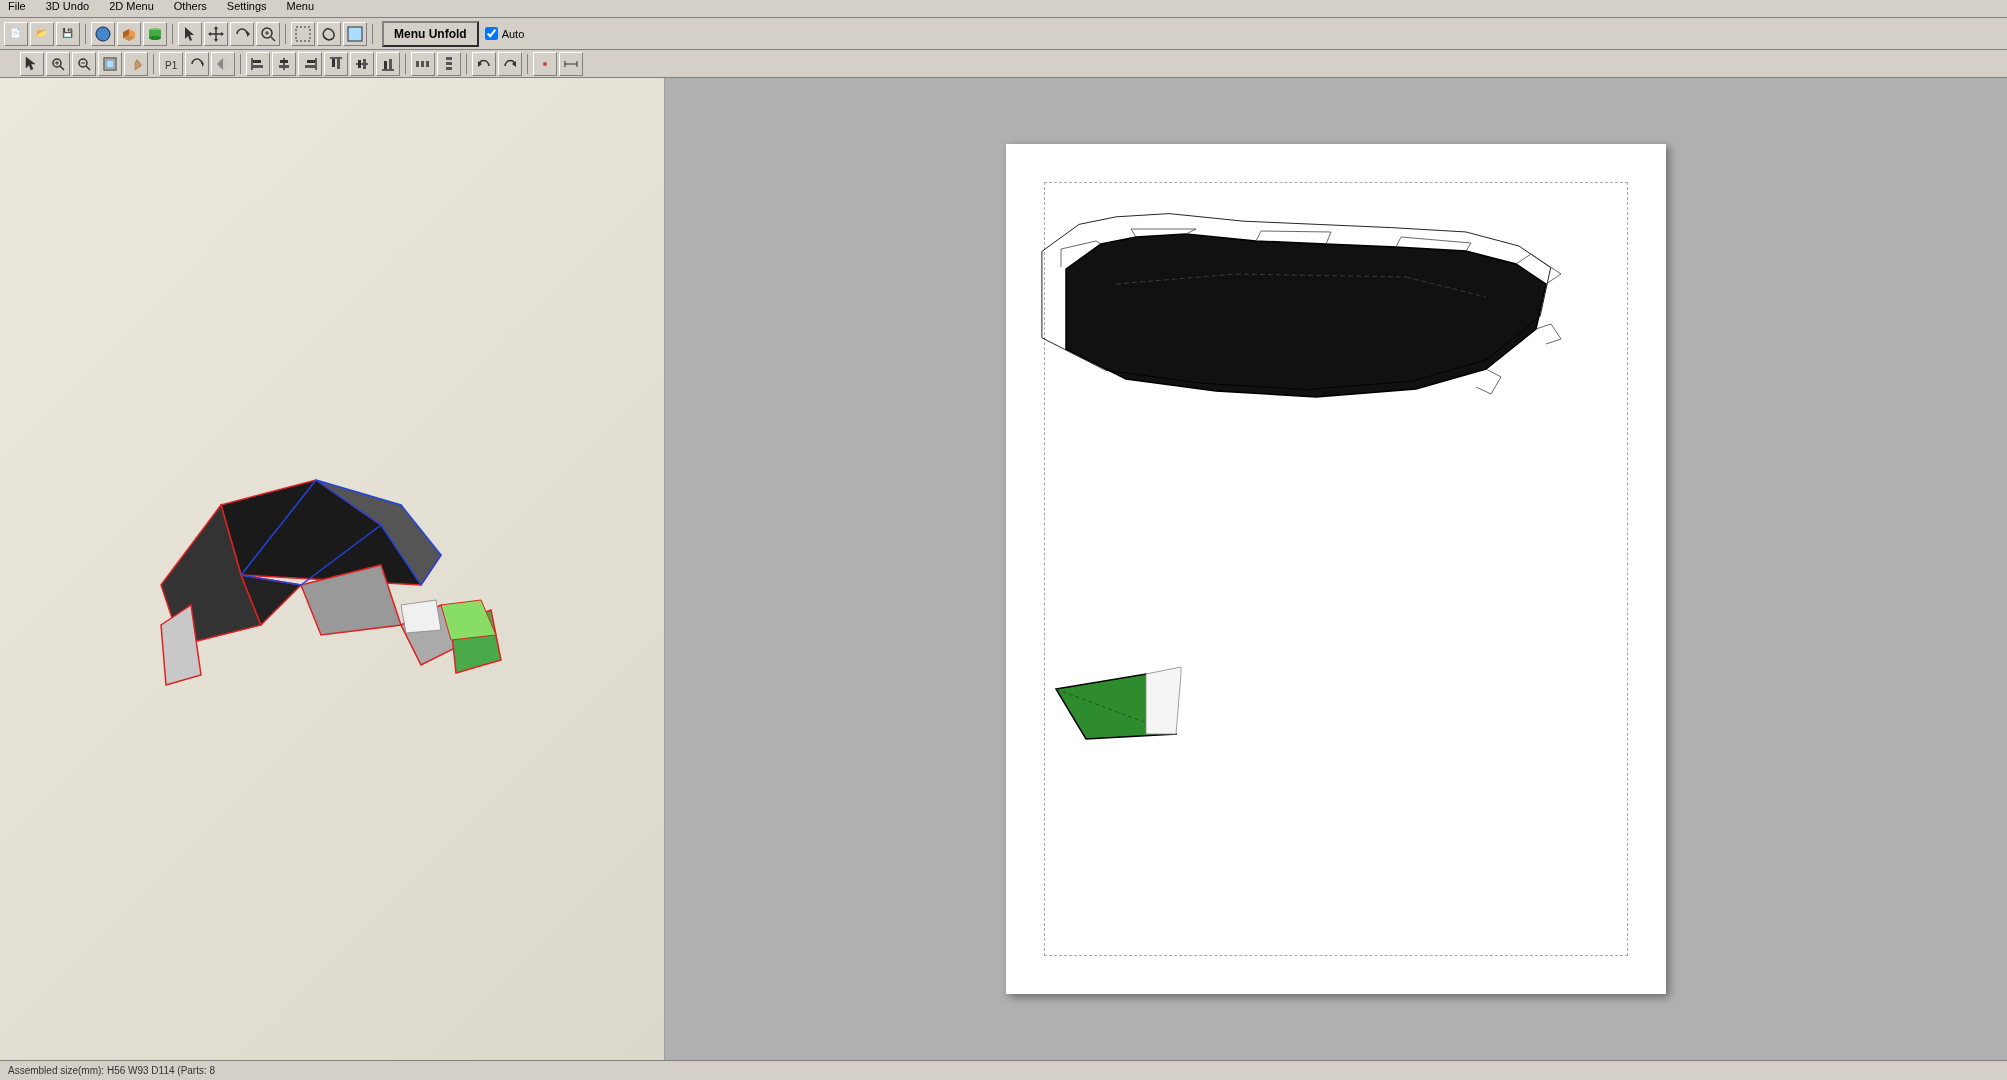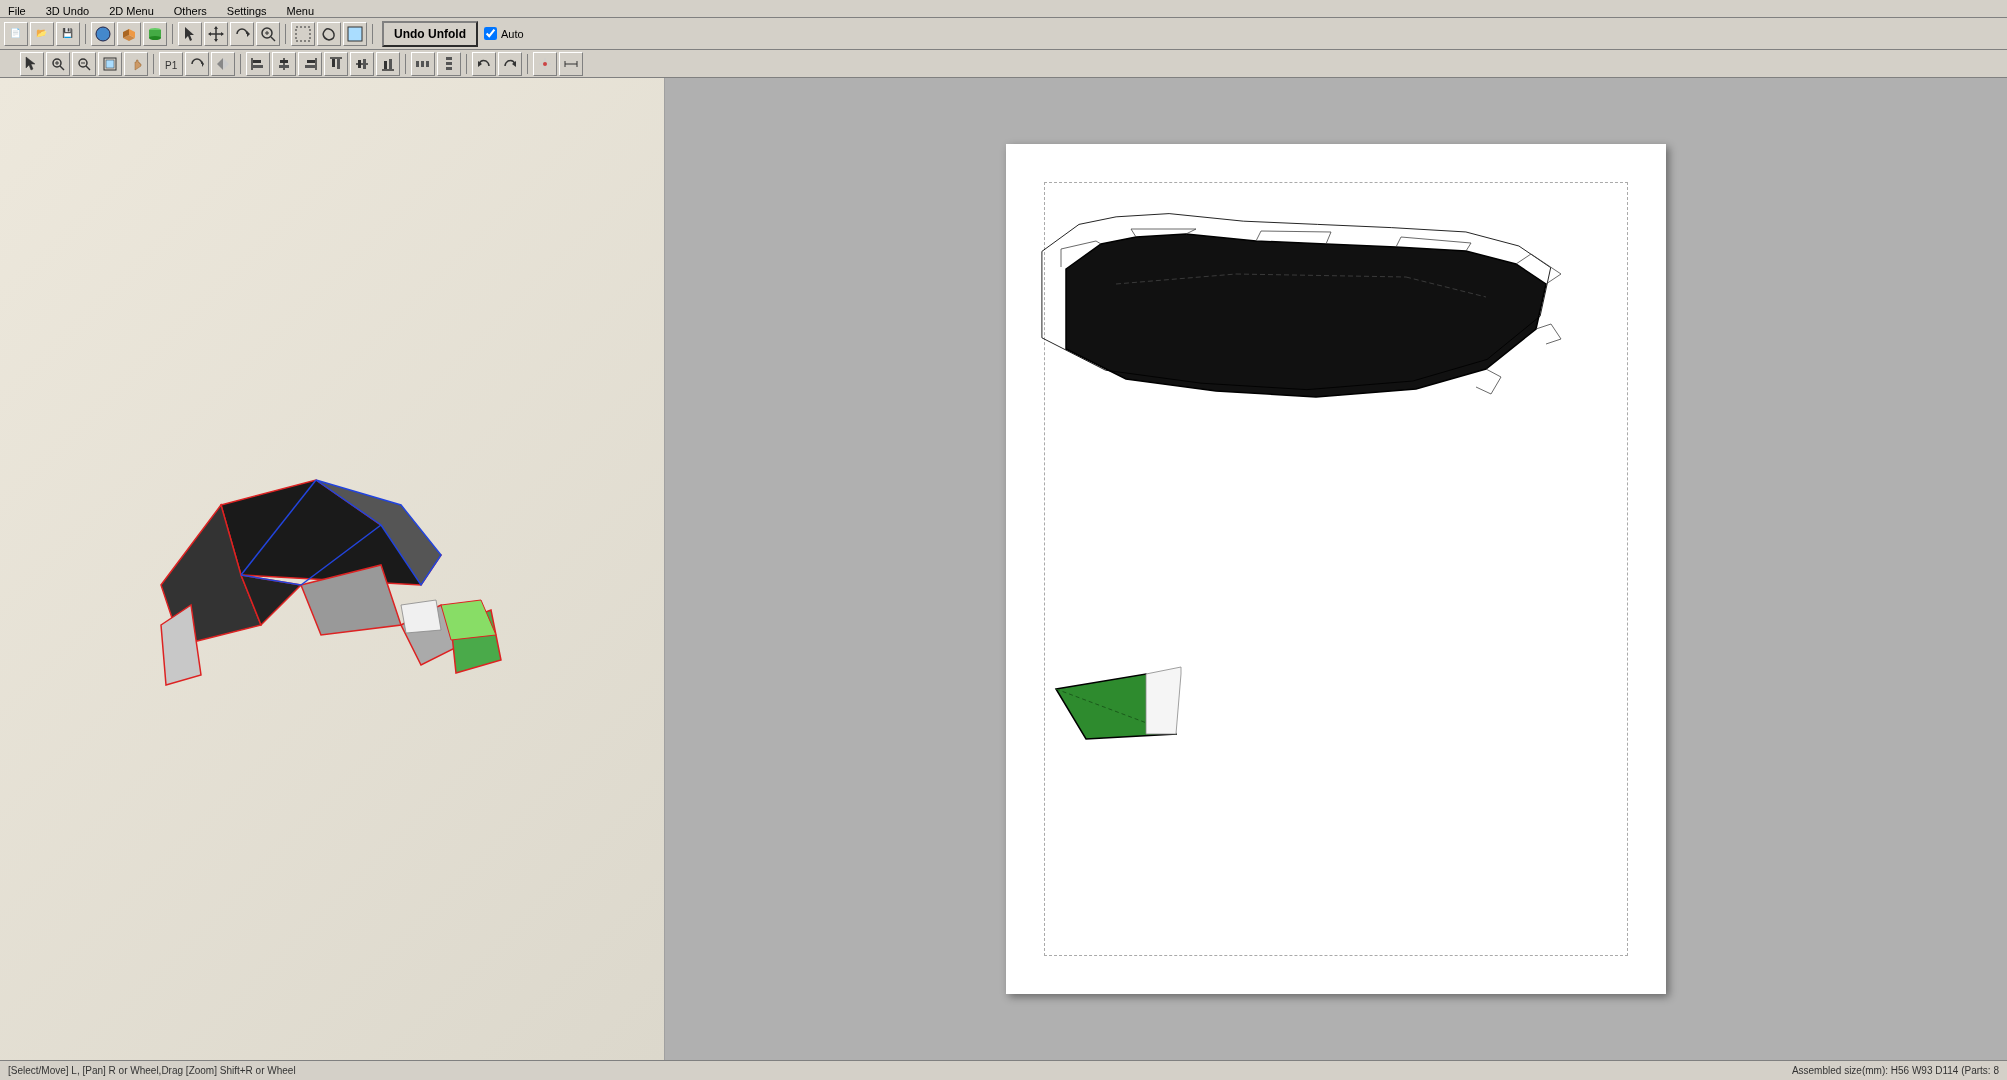--- a/index.html
+++ b/index.html
@@ -12,21 +12,21 @@
       overflow: hidden;
       display: flex;
       flex-direction: column;
     }
 
     
     #menu-bar {
       height: 18px;
       background: #d4d0c8;
       display: flex;
-      align-items: flex-end;
+      align-items: flex-start;
       border-bottom: 1px solid #808080;
       padding: 0 4px;
       gap: 12px;
       flex-shrink: 0;
     }
     .menu-item {
       font-size: 11px;
       color: #000;
       cursor: pointer;
       padding: 0 4px;
@@ -281,21 +281,21 @@
         <path d="M3,9 Q5,3 9,4 Q13,5 14,9 Q15,14 9,15 Q4,14 3,9" fill="none" stroke="#333" stroke-width="1.5"></path>
       </svg>
   </div>
   <div class="tb-btn">
     <svg width="18" height="18">
         <rect x="2" y="2" width="14" height="14" fill="#aaddff" stroke="#333" stroke-width="1"></rect>
       </svg>
   </div>
   <div class="separator"></div>
 
-  <button class="undo-unfold-btn">Undo Unfold</button>
+  <button class="undo-unfold-btn">Menu Unfold</button>
 
   <div class="auto-checkbox-area">
     <input type="checkbox" checked="" style="">
     <span>Auto</span>
   </div>
 </div>
 
 <div id="toolbar2">
   <div class="tb-btn">
     <svg width="16" height="16">
@@ -495,15 +495,14 @@
         <line x1="200" y1="45" x2="370" y2="48" stroke="#555" stroke-width="0.6" stroke-dasharray="5,3" transform="translate(10,30)"></line>
         <line x1="370" y1="48" x2="450" y2="68" stroke="#555" stroke-width="0.6" stroke-dasharray="5,3" transform="translate(10,30)"></line>
 
       </svg>
     </div>
   </div>
 
 </div>
 
 <div id="status-bar">
-  <span id="status-left">[Select/Move] L, [Pan] R or Wheel,Drag [Zoom] Shift+R or Wheel</span>
   <span id="status-right">Assembled size(mm): H56 W93 D114  (Parts: 8</span>
 </div>
 
 </body></html>

